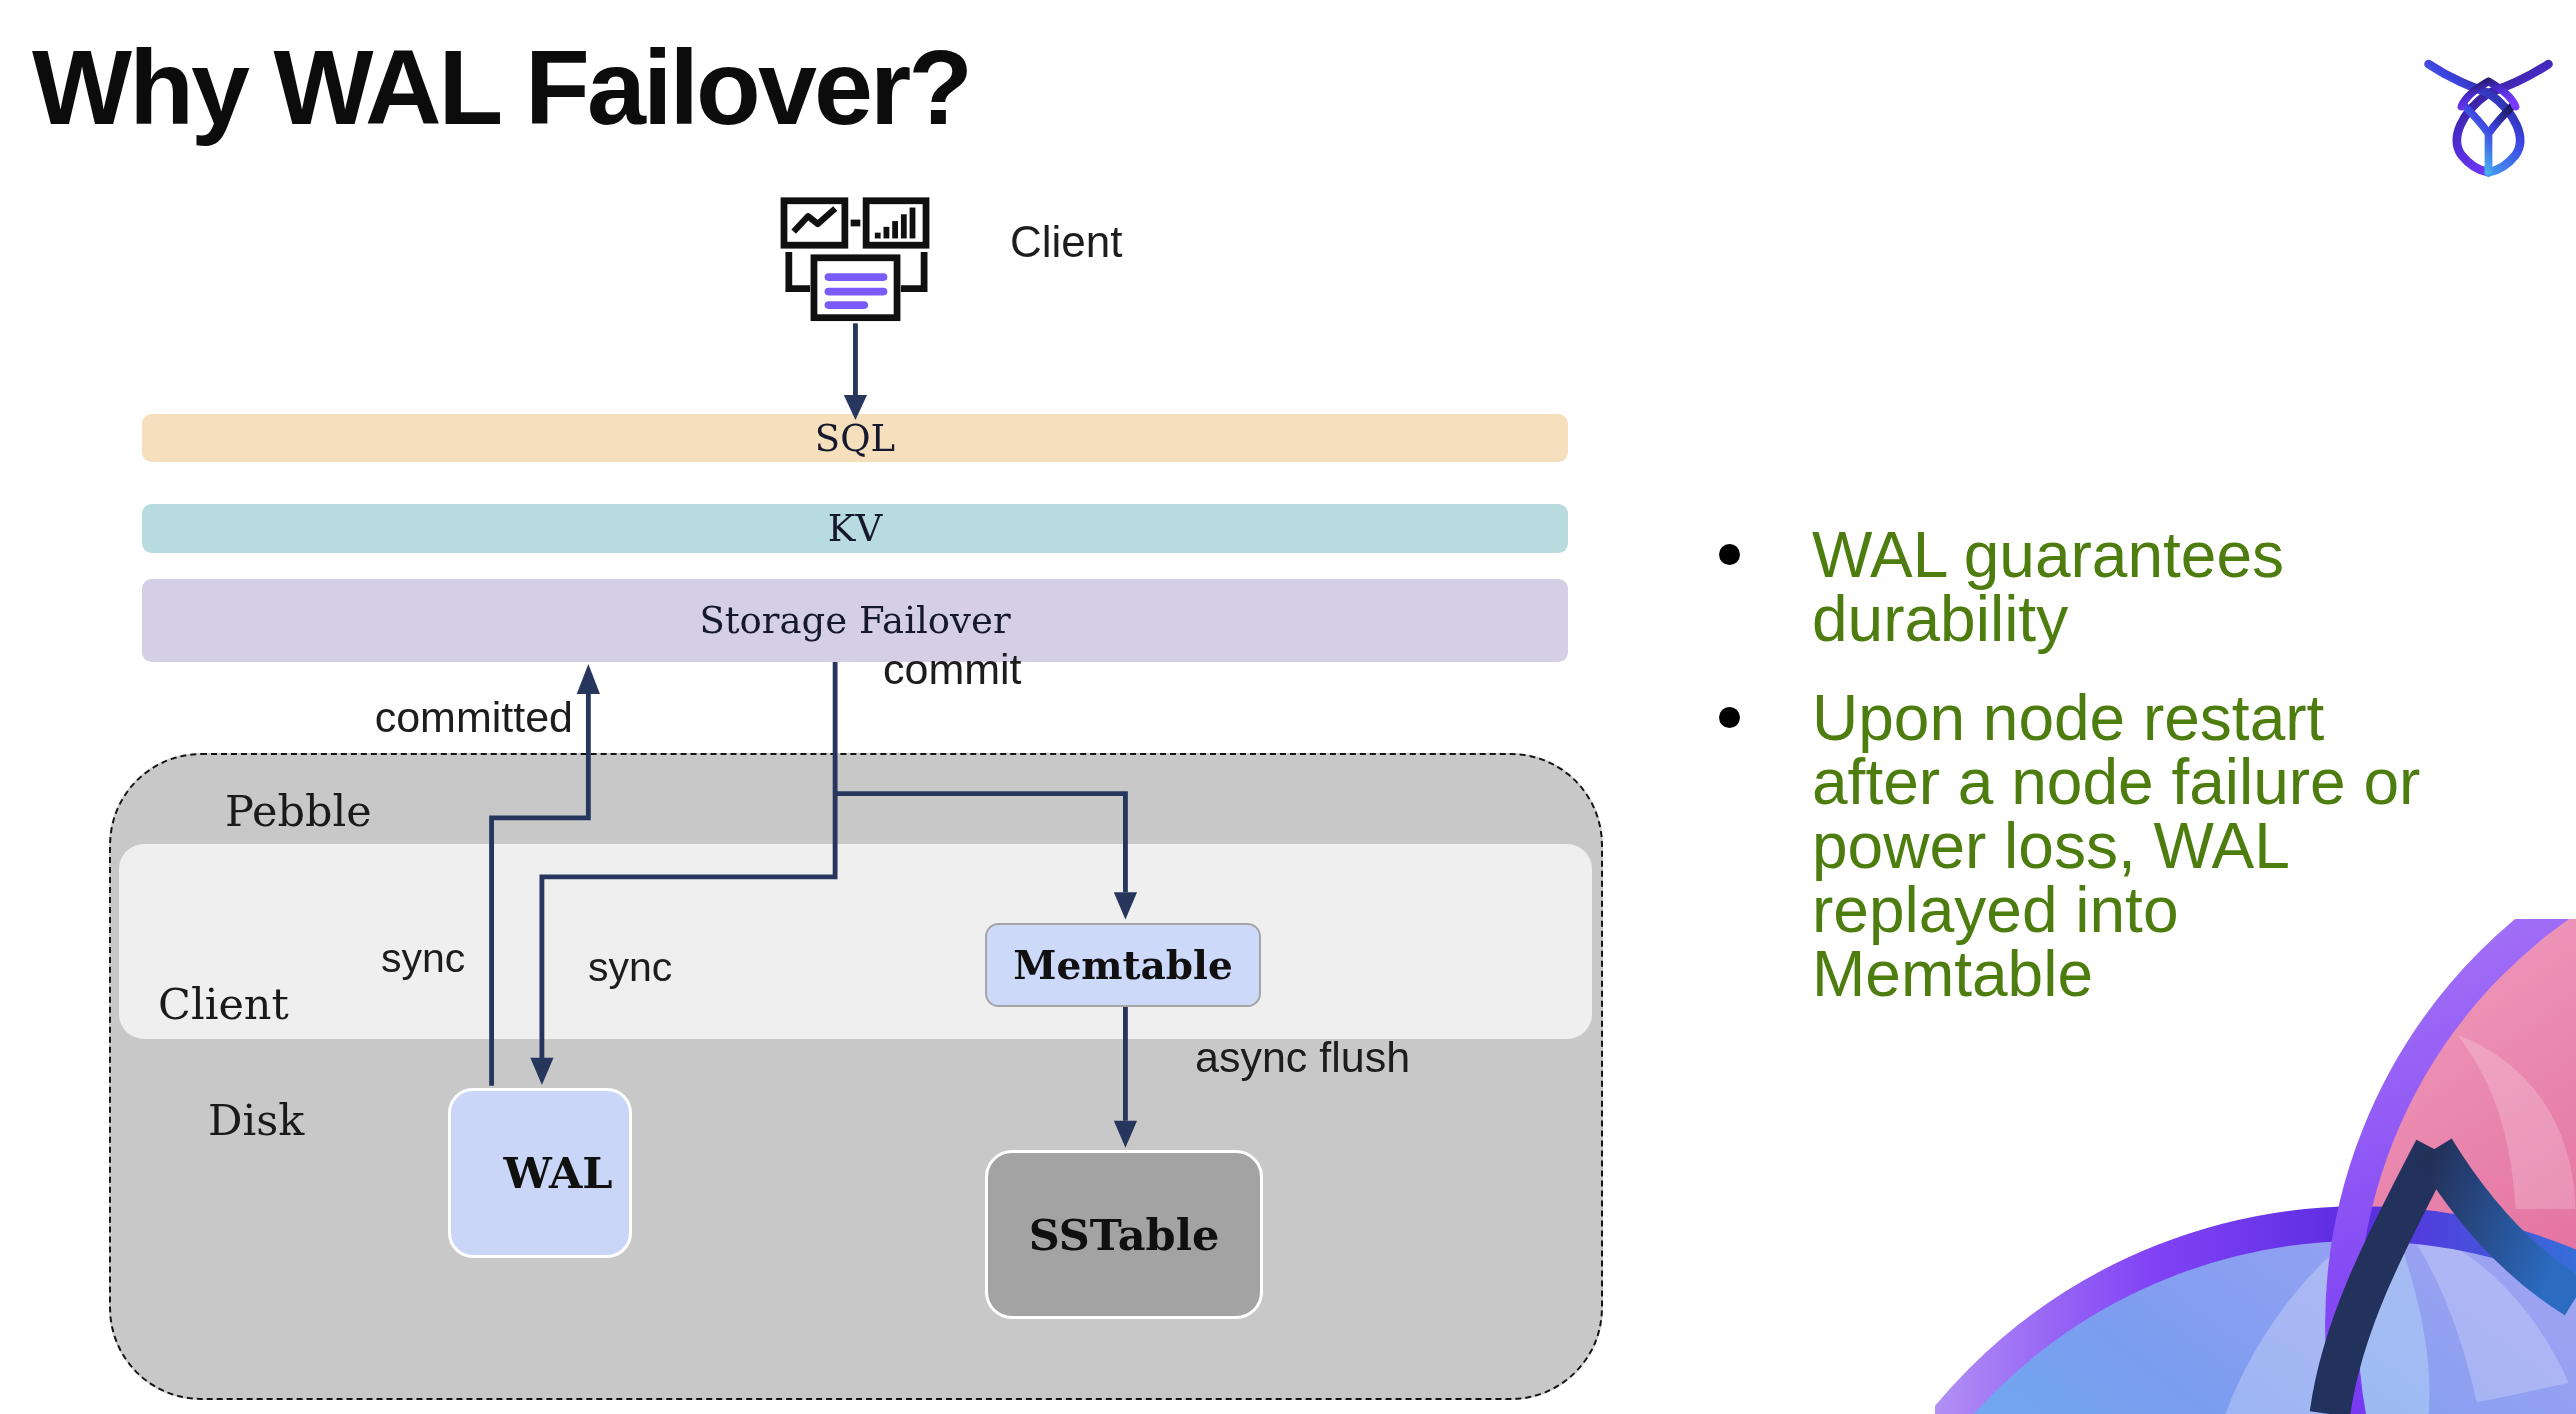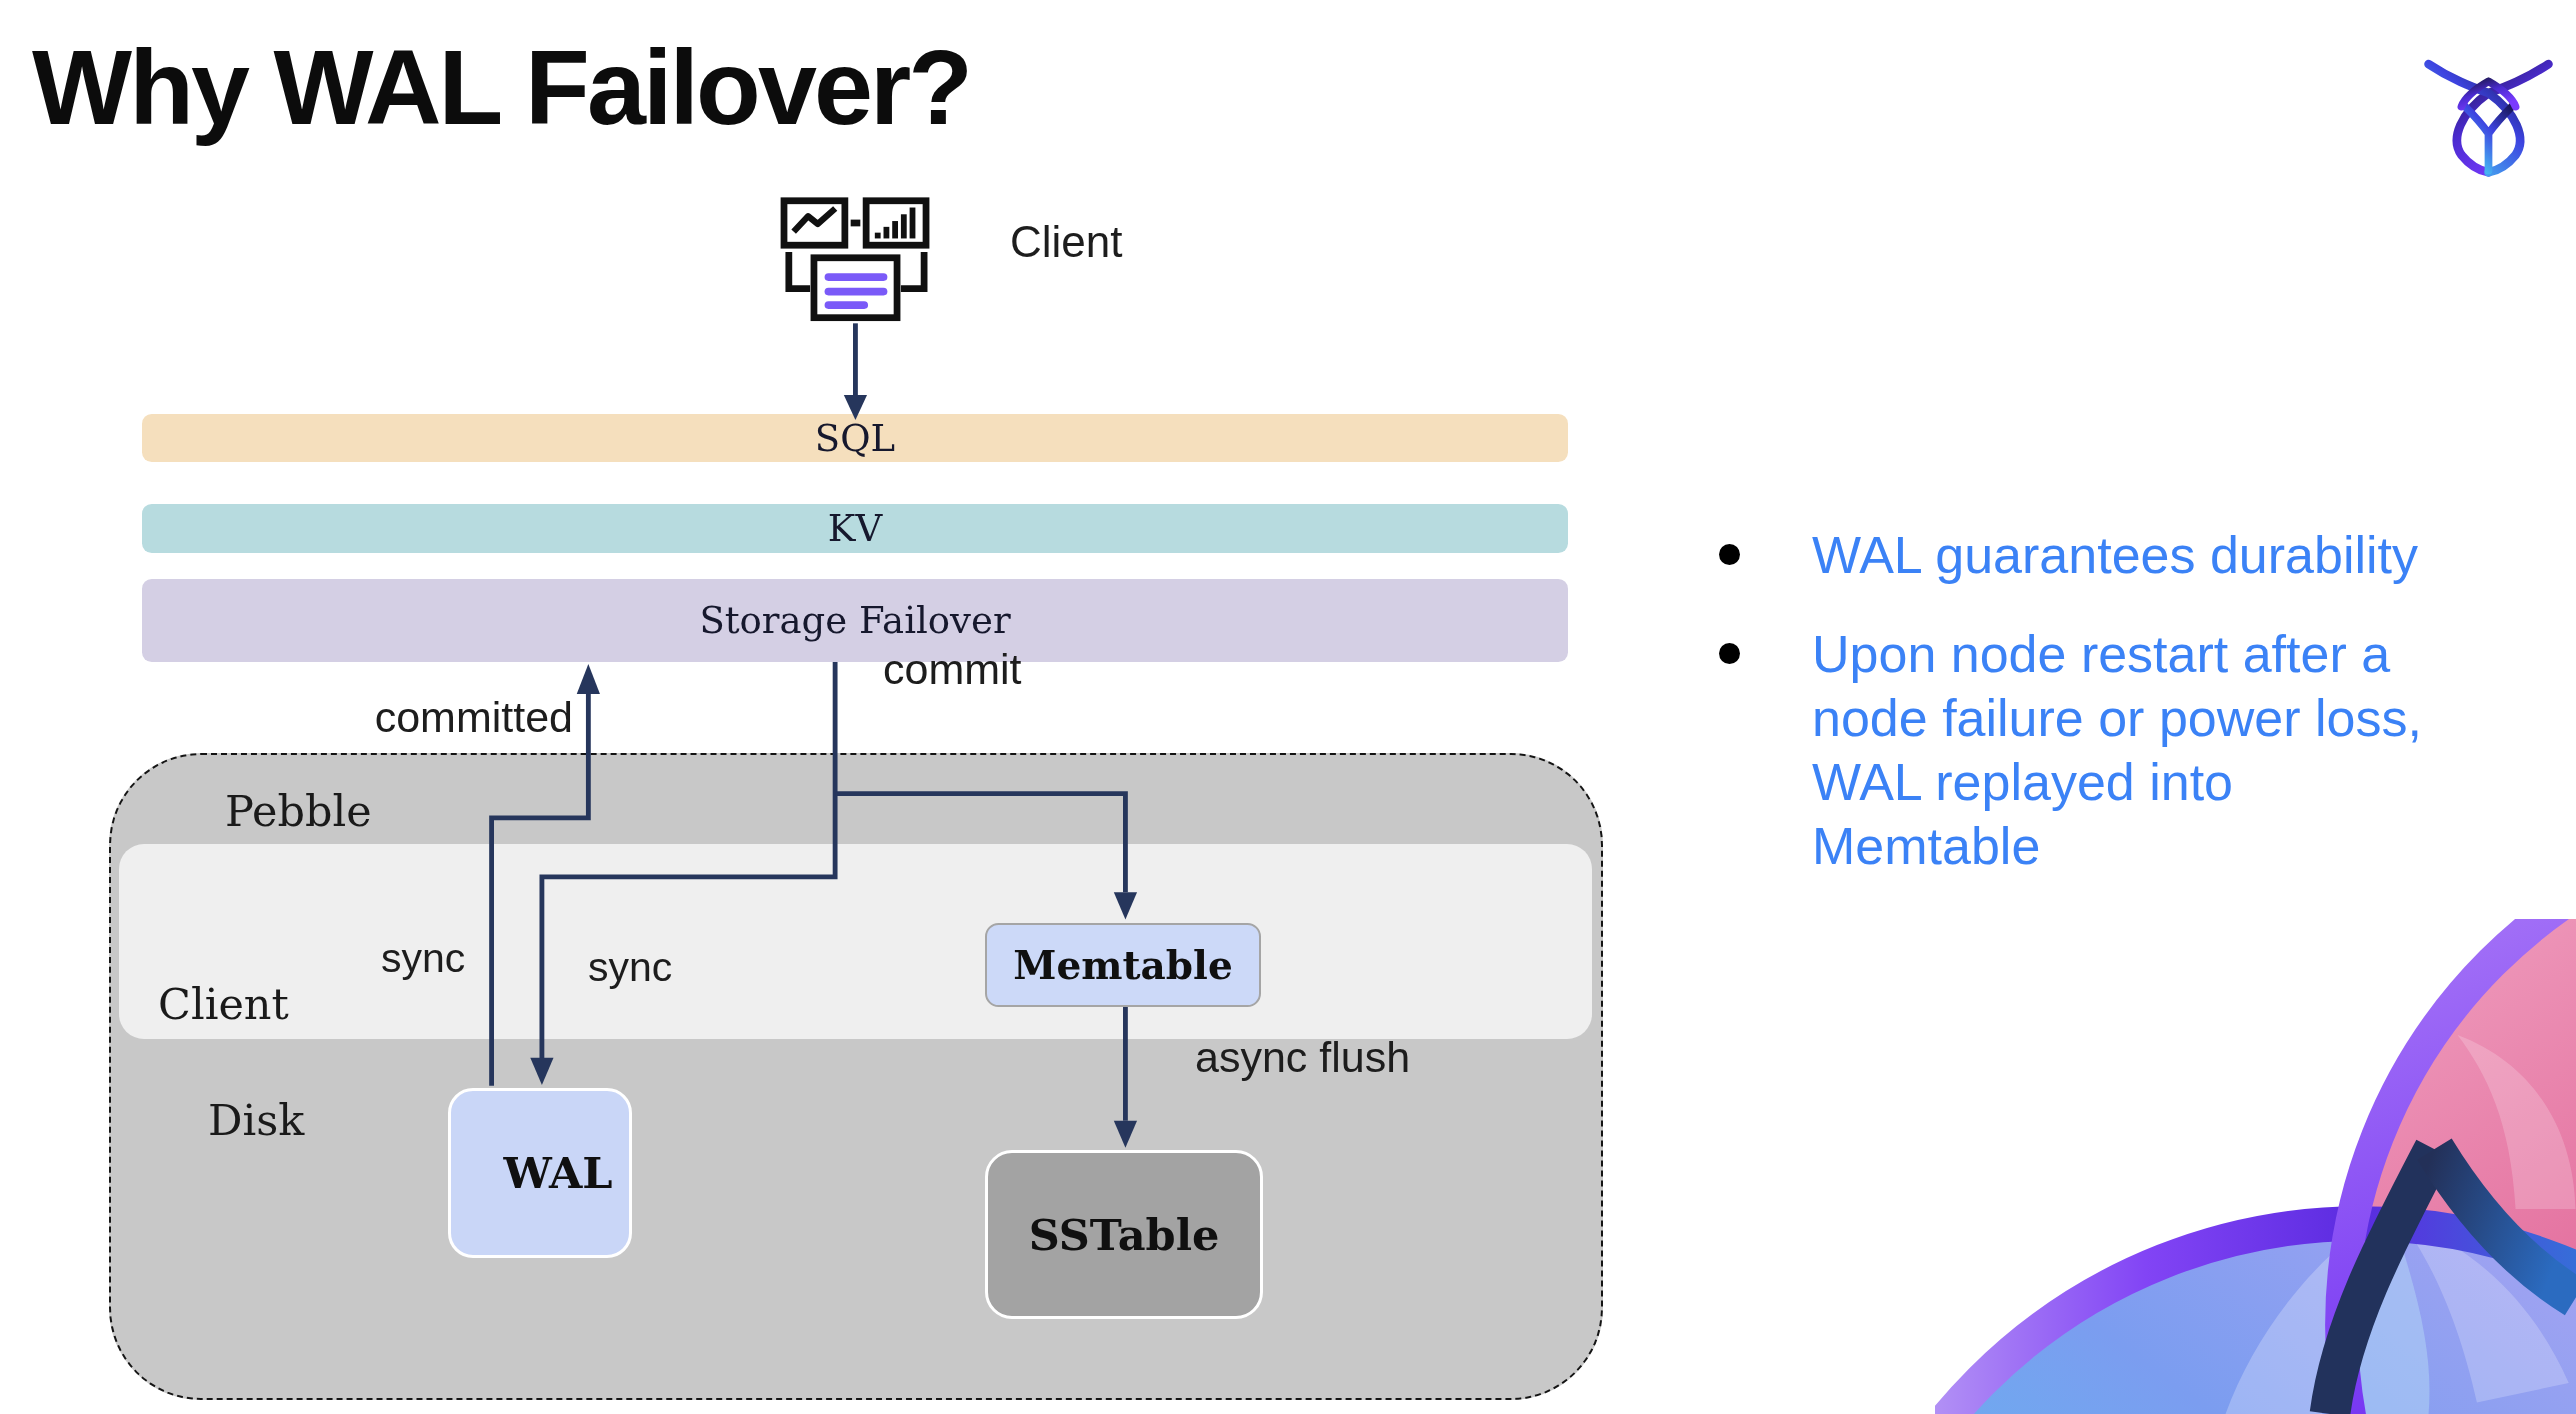--- a/index.html
+++ b/index.html
@@ -52,22 +52,22 @@
 
   
   #arrow-layer{left:0;top:0;width:2576px;height:1415px;z-index:3;pointer-events:none;}
   #client-icon{left:779px;top:194px;z-index:5;}
   #logo{left:2411px;top:37px;z-index:6;}
   #brand-art{left:1935px;top:919px;z-index:0;}
 
   
   #bullets{left:1711px;top:523px;width:716px;z-index:6;}
   #bullets ul{margin:0;padding:0;list-style:none;}
-  #bullets li{position:relative;padding-left:101px;font-size:52px;line-height:64px;
-              color:#3b82f6;margin-bottom:35px;}
+  #bullets li{position:relative;padding-left:101px;font-size:64px;line-height:64px;
+              color:#4d7c0f;margin-bottom:35px;}
   #bullets li .dot{position:absolute;left:7.7px;top:21px;width:21px;height:21px;
                    border-radius:50%;background:#000;}
 </style>
 </head>
 <body>
 
 <div id="slide">
 
   <div class="abs" id="title">Why WAL Failover?</div>
 

